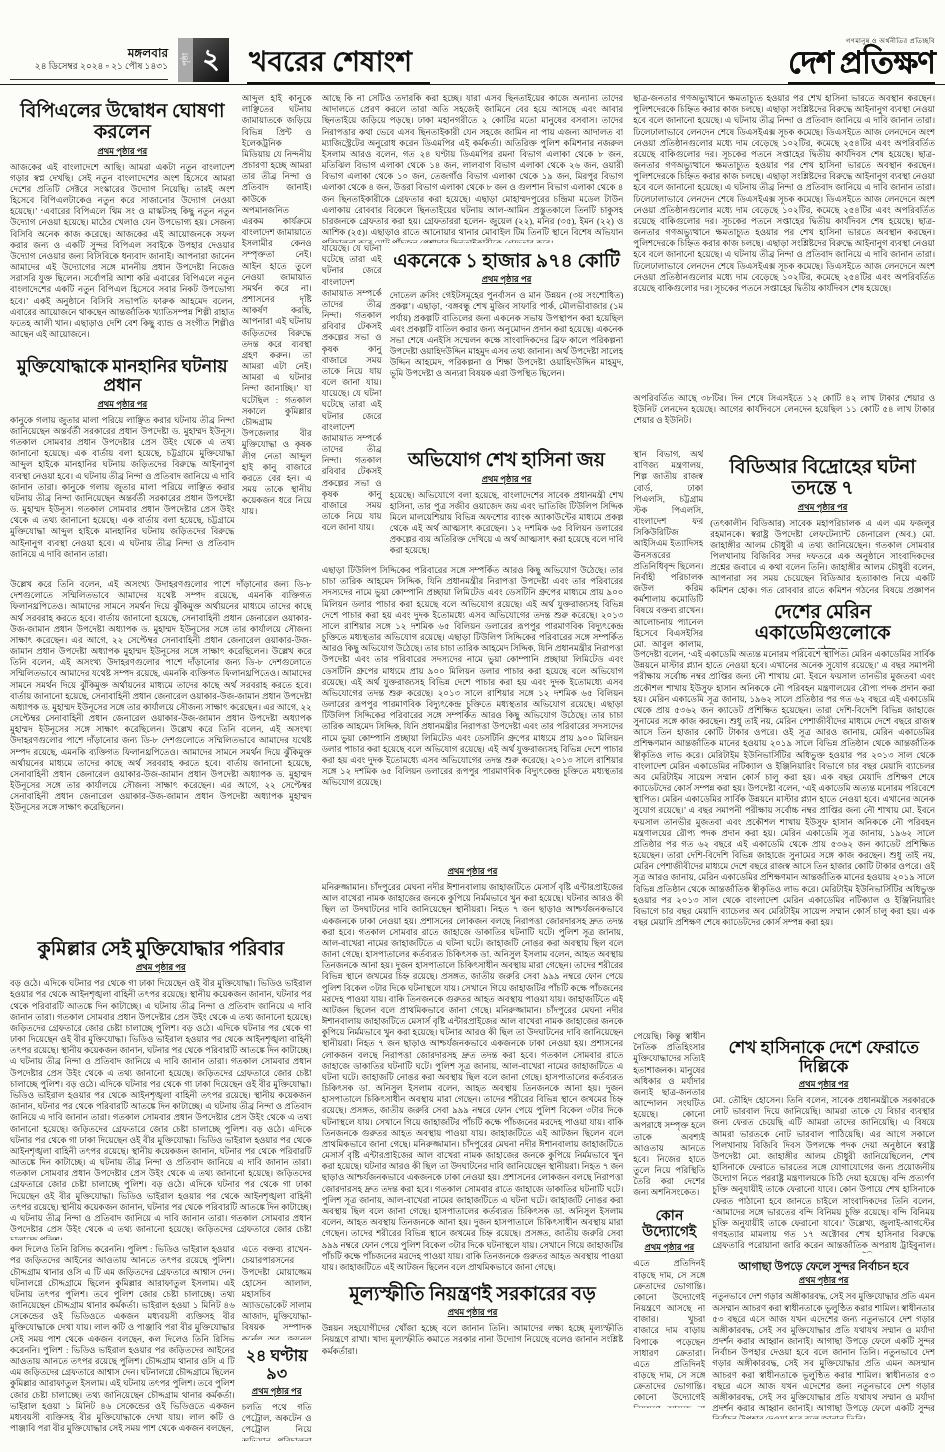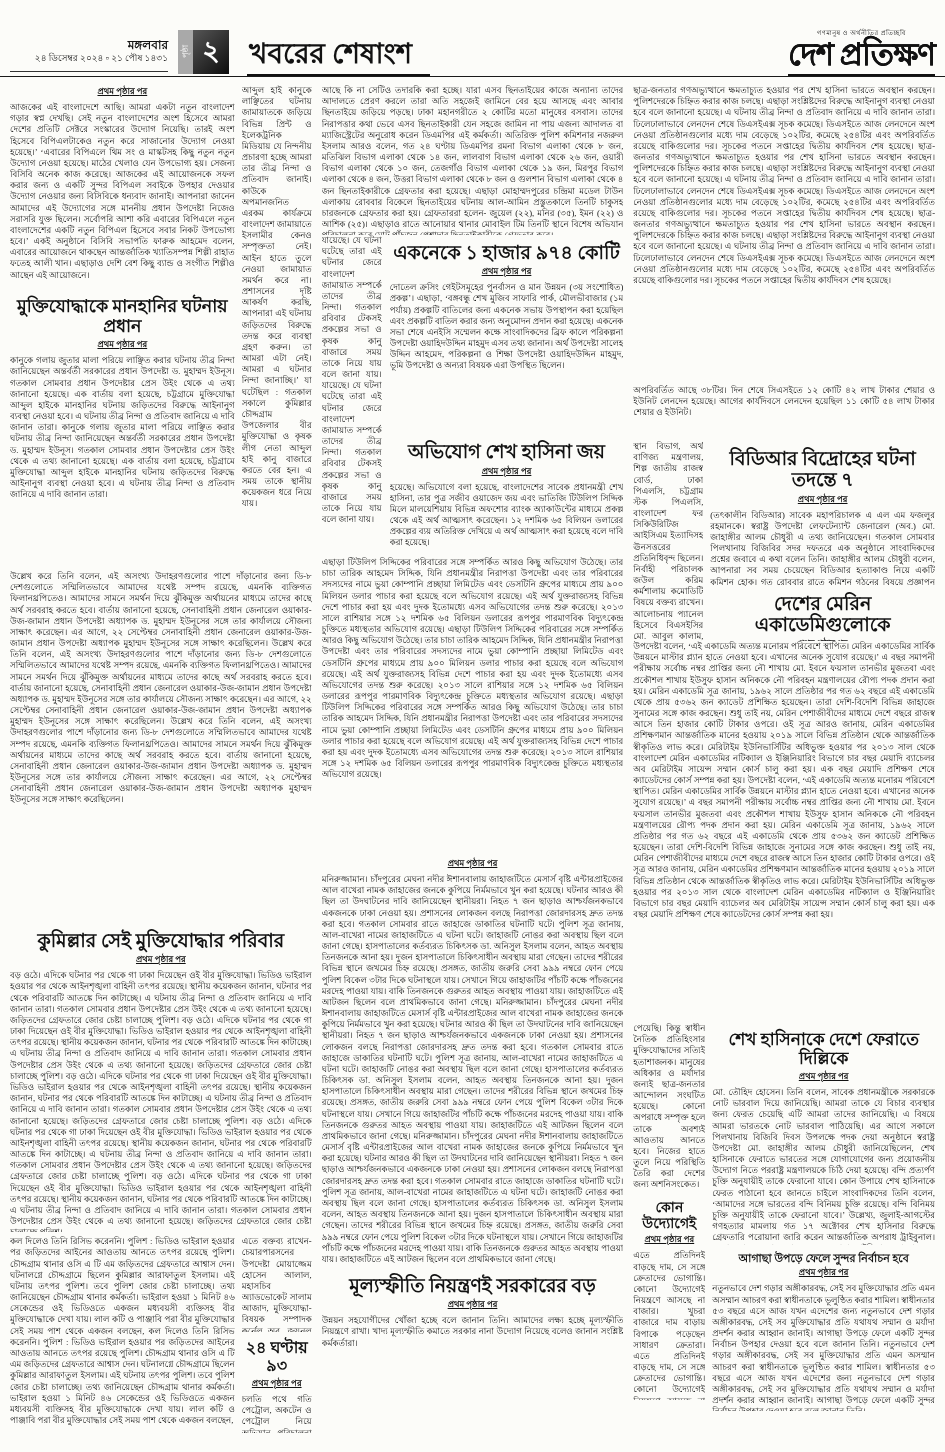--- a/index.html
+++ b/index.html
@@ -2,32 +2,32 @@
 <html lang="bn"><head>
 <meta charset="utf-8">
 <style>
   html,body{margin:0;padding:0;background:#e9e9e9;}
   .page{
     position:relative;width:945px;height:1452px;margin:0 auto;
     background:#fcfcf9;color:#121212;overflow:hidden;box-sizing:border-box;
     font-family:"Liberation Serif","DejaVu Serif",serif;
   }
   
-  .mast{display:flex;align-items:flex-end;padding:28px 10px 0 10px;border-bottom:1.5px solid #1a1a1a;}
+  .mast{display:flex;align-items:flex-end;padding:36px 10px 0 10px;border-bottom:1.5px solid #1a1a1a;}
   .dateblock{width:158px;text-align:right;padding-bottom:6px;border-bottom:1px solid #333;margin-bottom:4px;}
   .weekday{font-weight:bold;font-size:12px;line-height:1.1;}
   .dateline{font-size:9px;line-height:1.4;}
   .pagebox{display:flex;margin:0 6px 2px 10px;height:44px;}
   .pagelabel{writing-mode:vertical-rl;transform:rotate(180deg);background:#a9a9a9;color:#fff;
     font-size:8px;padding:2px 1px;display:flex;align-items:center;justify-content:center;}
   .pagenum{width:36px;background:linear-gradient(135deg,#555,#0d0d0d);color:#fff;font-size:27px;
     font-weight:bold;display:flex;align-items:center;justify-content:center;}
   .sectitle{font-size:28px;font-weight:bold;margin:0 0 0 12px;padding:0 18px 6px 2px;
     border-bottom:2px solid #111;letter-spacing:0;line-height:1;}
-  .brand{margin-left:auto;text-align:center;padding-bottom:4px;border-bottom:2px solid #111;}
+  .brand{margin-left:auto;text-align:right;padding-bottom:4px;border-bottom:2px solid #111;}
   .tagline{font-size:6.5px;letter-spacing:.5px;}
   .brandname{font-size:31px;font-weight:900;line-height:1;letter-spacing:-1px;
     font-family:"Liberation Serif","DejaVu Serif",serif;text-shadow:0 0 .6px #000;}
   
   .cols{display:flex;gap:10px;padding:8px 10px 0 10px;height:1356px;box-sizing:border-box;}
   .band{flex:1 1 0;overflow:hidden;}
   .hl{font-weight:bold;text-align:center;font-size:19px;line-height:1.12;margin:7px 0 2px;}
   .hl-sm{font-size:16px;}
   .cont{text-align:center;font-size:8.5px;font-weight:bold;margin:0 0 3px;text-decoration:underline;}
   .body{font-size:8.6px;line-height:1.3;text-align:justify;overflow:hidden;
@@ -57,20 +57,21 @@
       <div class="brandname">দেশ প্রতিক্ষণ</div>
     </div>
   </header>
 
   <main class="cols">
 
     <section class="band">
       <div class="split" style="height:486px;">
         <div class="grow">
           <article>
+            <h2 class="hl">বিপিএলের উদ্বোধন ঘোষণা করলেন</h2>
             <div class="cont">প্রথম পৃষ্ঠার পর</div>
             <div class="body clip" style="height:188px;">আজকের এই বাংলাদেশে আছি। আমরা একটা নতুন বাংলাদেশ গড়ার স্বপ্ন দেখছি। সেই নতুন বাংলাদেশের অংশ হিসেবে আমরা দেশের প্রতিটি সেক্টরে সংস্কারের উদ্যোগ নিয়েছি। তারই অংশ হিসেবে বিপিএলটাকেও নতুন করে সাজানোর উদ্যোগ নেওয়া হয়েছে।’ ‘এবারের বিপিএলে থিম সং ও মাস্কটসহ কিছু নতুন নতুন উদ্যোগ নেওয়া হয়েছে। মাঠের খেলাও যেন উপভোগ্য হয়। সেজন্য বিসিবি অনেক কাজ করেছে। আজকের এই আয়োজনকে সফল করার জন্য ও একটি সুন্দর বিপিএল সবাইকে উপহার দেওয়ার উদ্যোগ নেওয়ার জন্য বিসিবিকে ধন্যবাদ জানাই। আপনারা জানেন আমাদের এই উদ্যোগের সঙ্গে মাননীয় প্রধান উপদেষ্টা নিজেও সরাসরি যুক্ত ছিলেন। সর্বোপরি আশা করি এবারের বিপিএলে নতুন বাংলাদেশের একটি নতুন বিপিএল হিসেবে সবার নিকট উপভোগ্য হবে।’ একই অনুষ্ঠানে বিসিবি সভাপতি ফারুক আহমেদ বলেন, এবারের আয়োজনে থাকছেন আন্তর্জাতিক খ্যাতিসম্পন্ন শিল্পী রাহাত ফতেহ আলী খান। এছাড়াও দেশি বেশ কিছু ব্যান্ড ও সংগীত শিল্পীও আছেন এই আয়োজনে।</div>
           </article>
           <article>
             <h2 class="hl" style="font-size:17.5px;">মুক্তিযোদ্ধাকে মানহানির ঘটনায় প্রধান</h2>
             <div class="cont">প্রথম পৃষ্ঠার পর</div>
             <div class="body clip" style="height:182px;">কানুকে গলায় জুতার মালা পরিয়ে লাঞ্ছিত করার ঘটনায় তীব্র নিন্দা জানিয়েছেন অন্তর্বর্তী সরকারের প্রধান উপদেষ্টা ড. মুহাম্মদ ইউনূস। গতকাল সোমবার প্রধান উপদেষ্টার প্রেস উইং থেকে এ তথ্য জানানো হয়েছে। এক বার্তায় বলা হয়েছে, চট্টগ্রামে মুক্তিযোদ্ধা আব্দুল হাইকে মানহানির ঘটনায় জড়িতদের বিরুদ্ধে আইনানুগ ব্যবস্থা নেওয়া হবে। এ ঘটনায় তীব্র নিন্দা ও প্রতিবাদ জানিয়ে এ দাবি জানান তারা। কানুকে গলায় জুতার মালা পরিয়ে লাঞ্ছিত করার ঘটনায় তীব্র নিন্দা জানিয়েছেন অন্তর্বর্তী সরকারের প্রধান উপদেষ্টা ড. মুহাম্মদ ইউনূস। গতকাল সোমবার প্রধান উপদেষ্টার প্রেস উইং থেকে এ তথ্য জানানো হয়েছে। এক বার্তায় বলা হয়েছে, চট্টগ্রামে মুক্তিযোদ্ধা আব্দুল হাইকে মানহানির ঘটনায় জড়িতদের বিরুদ্ধে আইনানুগ ব্যবস্থা নেওয়া হবে। এ ঘটনায় তীব্র নিন্দা ও প্রতিবাদ জানিয়ে এ দাবি জানান তারা।</div>
           </article>
         </div>
         <div class="strip body clip">আব্দুল হাই কানুকে লাঞ্ছিতের ঘটনায় জামায়াতকে জড়িয়ে বিভিন্ন প্রিন্ট ও ইলেকট্রনিক মিডিয়ায় যে নিন্দনীয় প্রচারণা হচ্ছে আমরা তার তীব্র নিন্দা ও প্রতিবাদ জানাই। কাউকে অপমানজনিত এরকম কার্যক্রমে বাংলাদেশ জামায়াতে ইসলামীর কেনও সম্পৃক্ততা নেই। আইন হাতে তুলে নেওয়া জামায়াত সমর্থন করে না। প্রশাসনের দৃষ্টি আকর্ষণ করছি, আপনারা এই ঘটনায় জড়িতদের বিরুদ্ধে তদন্ত করে ব্যবস্থা গ্রহণ করুন। তা আমরা এটা নেই। আমরা এ ঘটনার নিন্দা জানাচ্ছি।’ যা ঘটেছিল : গতকাল সকালে কুমিল্লার চৌদ্দগ্রাম উপজেলার বীর মুক্তিযোদ্ধা ও কৃষক লীগ নেতা আব্দুল হাই কানু বাজারে করতে বের হন। এ সময় তাকে স্থানীয় কয়েকজন ধরে নিয়ে যায়।</div>

